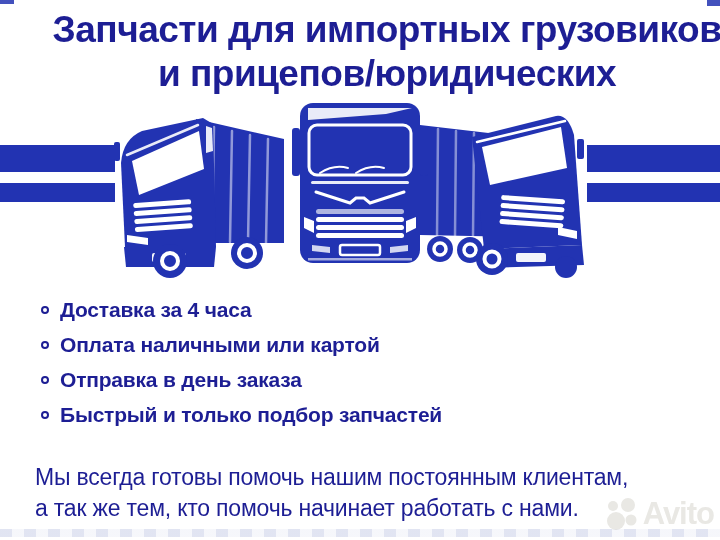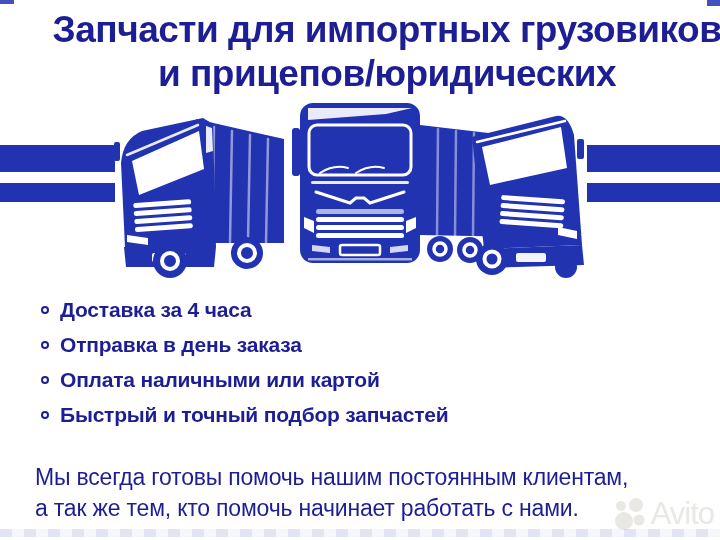--- a/index.html
+++ b/index.html
@@ -42,21 +42,21 @@
     margin-right:11px; flex:0 0 auto; box-sizing:border-box;
   }
   .footer-note{
     position:absolute; left:35px; top:462px; width:660px; margin:0;
     color:var(--navy); font-weight:normal; font-size:23px; line-height:31px;
     letter-spacing:-.2px;
   }
   .watermark{
     position:absolute; right:6px; bottom:8px;
     display:flex; align-items:center; gap:3px;
-    color:var(--watermark); font-weight:normal; font-size:31px; letter-spacing:-1px;
+    color:var(--watermark); font-weight:bold; font-size:31px; letter-spacing:-1px;
   }
   .watermark svg{display:block;}
 </style>
 </head>
 <body>
 
 <div class="canvas">
 
   <div class="remnant tl"></div>
   <div class="remnant tr"></div>
@@ -148,29 +148,29 @@
     </svg>
   </div>
 
   <ul class="features">
     <li>
       <span class="bullet"></span>
       <span>Доставка за 4 часа</span>
     </li>
     <li>
       <span class="bullet"></span>
+      <span>Оплата наличными или картой</span>
+    </li>
+    <li>
+      <span class="bullet"></span>
       <span>Отправка в день заказа</span>
     </li>
     <li>
       <span class="bullet"></span>
-      <span>Оплата наличными или картой</span>
-    </li>
-    <li>
-      <span class="bullet"></span>
-      <span>Быстрый и точный подбор запчастей</span>
+      <span>Быстрый и только подбор запчастей</span>
     </li>
   </ul>
 
   <p class="footer-note">
     <span>Мы всегда готовы помочь нашим постоянным клиентам,</span><br>
     <span>а так же тем, кто помочь начинает работать с нами.</span>
   </p>
 
   <div class="watermark">
     <svg width="36" height="34" viewBox="0 0 36 34">

